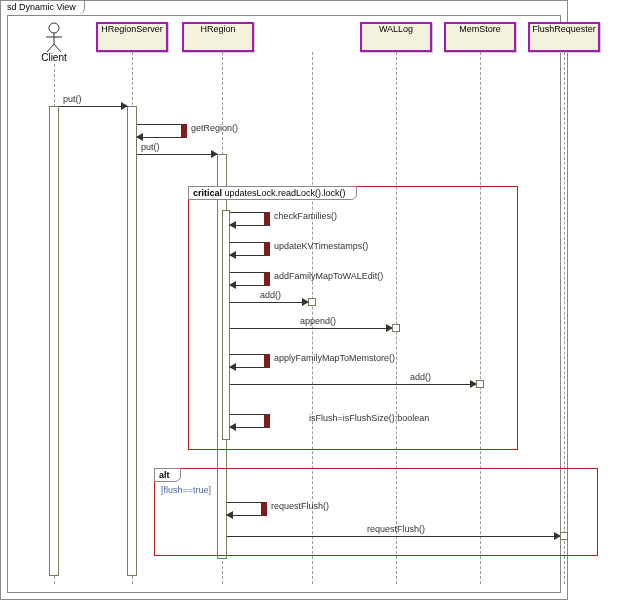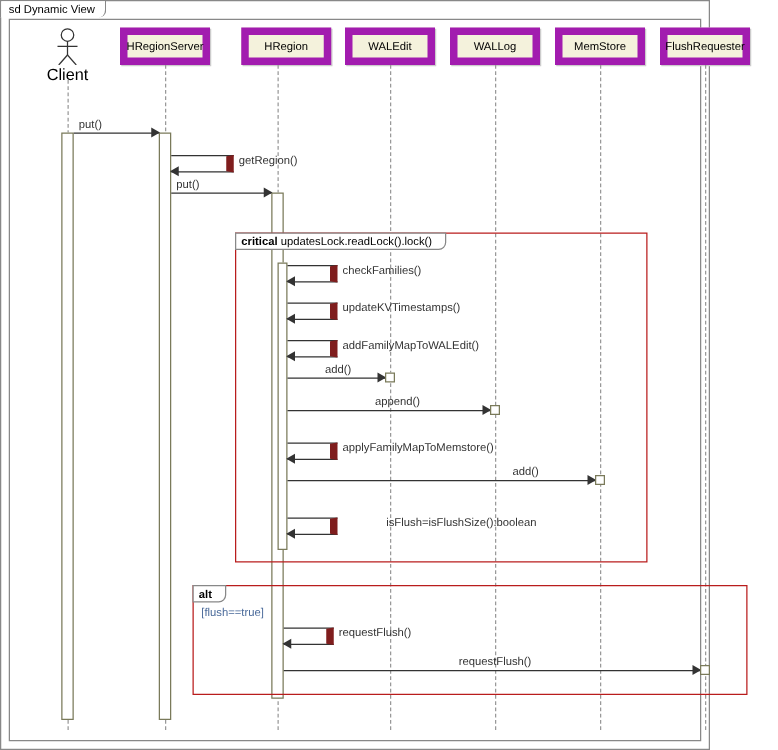--- a/index.html
+++ b/index.html
@@ -33,35 +33,34 @@
     position: absolute;
     top: 14px; left: 6px; right: 6px; bottom: 6px;
     border: 1px solid #888;
   }
   
   .head {
     position: absolute;
     top: 6px;
     width: 72px;
     height: 30px;
-    border: 6px solid #a21caf;
+    border: 2px solid #a21caf;
     background: #f4f2dc;
     text-align: center;
     font-size: 9px;
     display: flex;
-    align-items: center;
     justify-content: center;
     box-shadow: 1px 1px 0 #ccc;
   }
   .actor {
     position: absolute;
     top: 6px;
     width: 40px;
     text-align: center;
-    font-size: 13px;
+    font-size: 10px;
   }
   .actor svg { display: block; margin: 0 auto; }
   .lifeline {
     position: absolute;
     top: 36px;
     bottom: 8px;
     width: 0;
     border-left: 1px dashed #999;
   }
   .activation {
@@ -169,25 +168,22 @@
         <line x1="3" y1="15" x2="19" y2="15" stroke="#333"></line>
         <line x1="11" y1="22" x2="4" y2="30" stroke="#333"></line>
         <line x1="11" y1="22" x2="18" y2="30" stroke="#333"></line>
       </svg>
       <div>Client</div>
     </div>
 
     <div class="head" style="left:88px;">
         <span>HRegionServer</span>
       </div>
-    <div class="head" style="left:185px;">
+    <div class="head" style="left:174px;">
         <span>HRegion</span>
-      </div>
-    <div class="head" style="left:268px;">
-        <span>WALEdit</span>
       </div>
     <div class="head" style="left:352px;">
         <span>WALLog</span>
       </div>
     <div class="head" style="left:436px;">
         <span>MemStore</span>
       </div>
     <div class="head" style="left:520px;">
         <span>FlushRequester</span>
       </div>

